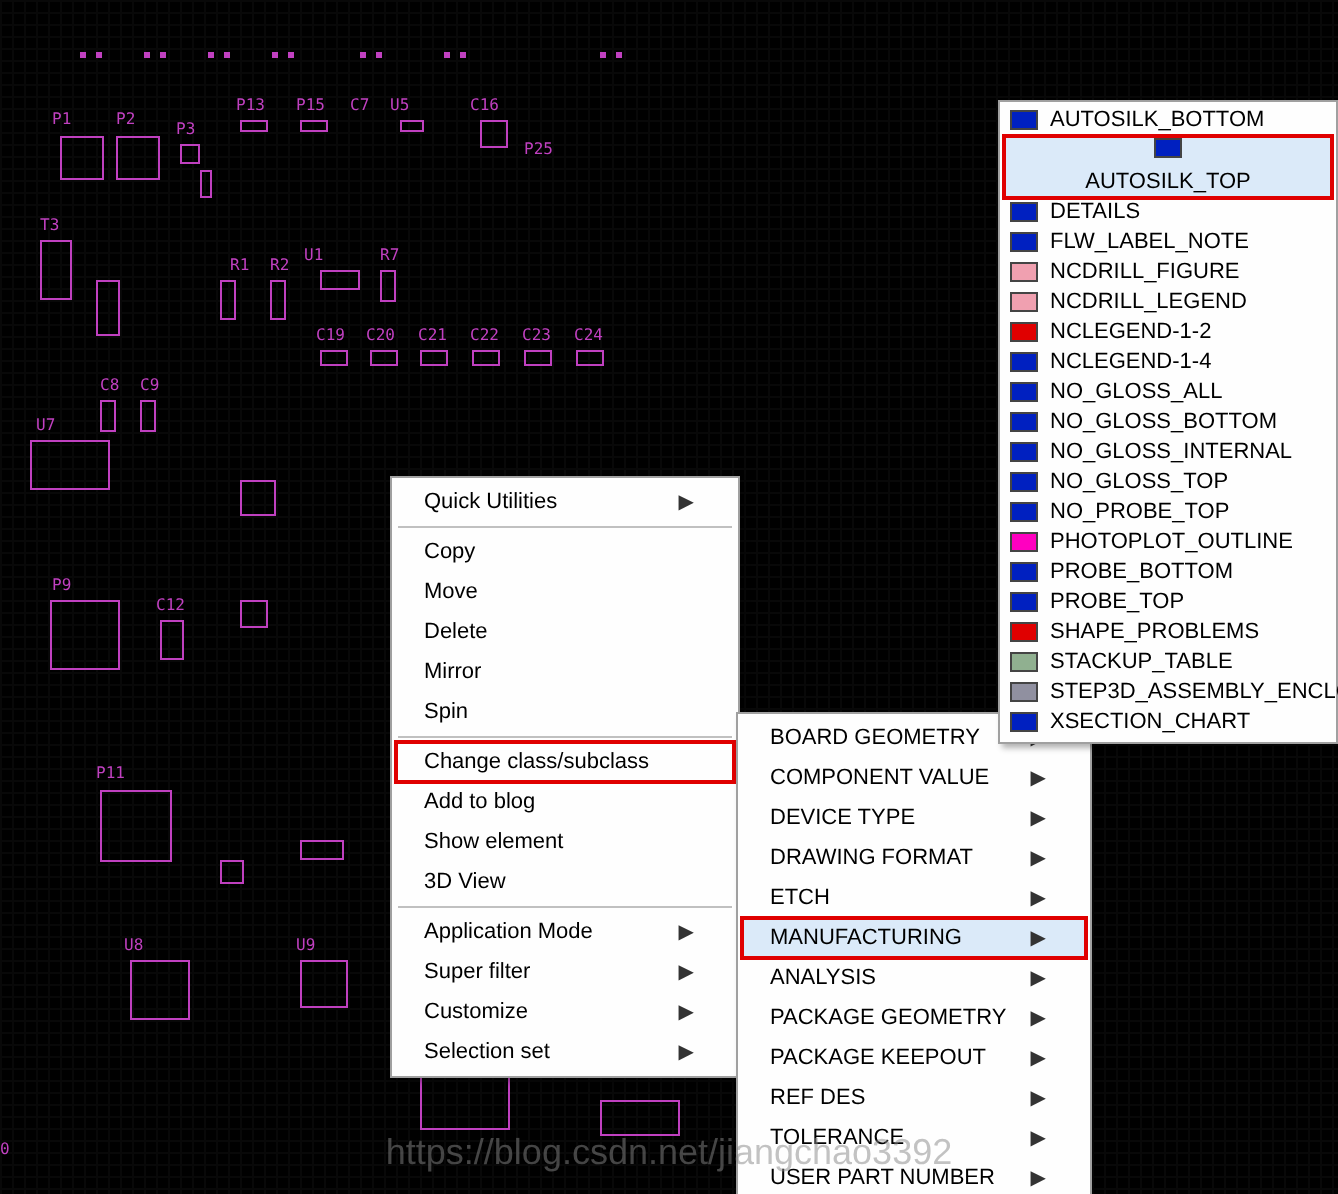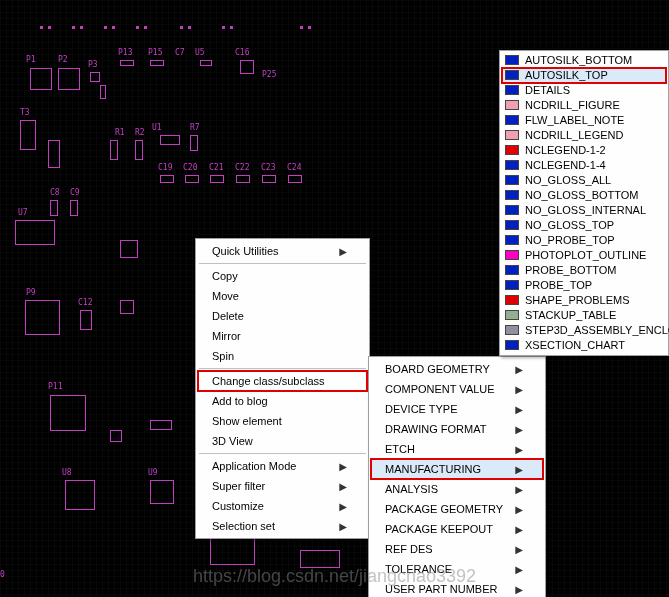--- a/index.html
+++ b/index.html
@@ -76,21 +76,21 @@
     padding: 2px;
     color: #000;
   }
   .layer-item {
     display: flex;
     align-items: center;
     padding: 1px 3px 2px 3px;
     gap: 6px;
     white-space: nowrap;
   }
-  .layer-item.hl { background:#dbeaf9; }
+  .layer-item.hl { background:#dbeaf9;flex-direction:column; }
   .sw {
     width: 14px; height: 10px; border:1px solid #444; flex:0 0 auto;
   }
   .watermark {
     position:absolute; bottom:10px; left:0; right:0;
     text-align:center; color:#888; font-size:18px; opacity:.5;
     pointer-events:none;
   }
 </style>
 </head>
@@ -294,28 +294,28 @@
     </div>
     <div class="layer-item hl redbox">
       <span class="sw" style="background: rgb(0, 32, 192);"></span>
       <span>AUTOSILK_TOP</span>
     </div>
     <div class="layer-item">
       <span class="sw" style="background: rgb(0, 32, 192);"></span>
       <span>DETAILS</span>
     </div>
     <div class="layer-item">
+      <span class="sw" style="background: rgb(0, 32, 192);"></span>
+      <span>FLW_LABEL_NOTE</span>
+    </div>
+    <div class="layer-item">
       <span class="sw" style="background: rgb(240, 160, 176);"></span>
       <span>NCDRILL_FIGURE</span>
     </div>
     <div class="layer-item">
-      <span class="sw" style="background: rgb(0, 32, 192);"></span>
-      <span>FLW_LABEL_NOTE</span>
-    </div>
-    <div class="layer-item">
       <span class="sw" style="background: rgb(240, 160, 176);"></span>
       <span>NCDRILL_LEGEND</span>
     </div>
     <div class="layer-item">
       <span class="sw" style="background: rgb(224, 0, 0);"></span>
       <span>NCLEGEND-1-2</span>
     </div>
     <div class="layer-item">
       <span class="sw" style="background: rgb(0, 32, 192);"></span>
       <span>NCLEGEND-1-4</span>

